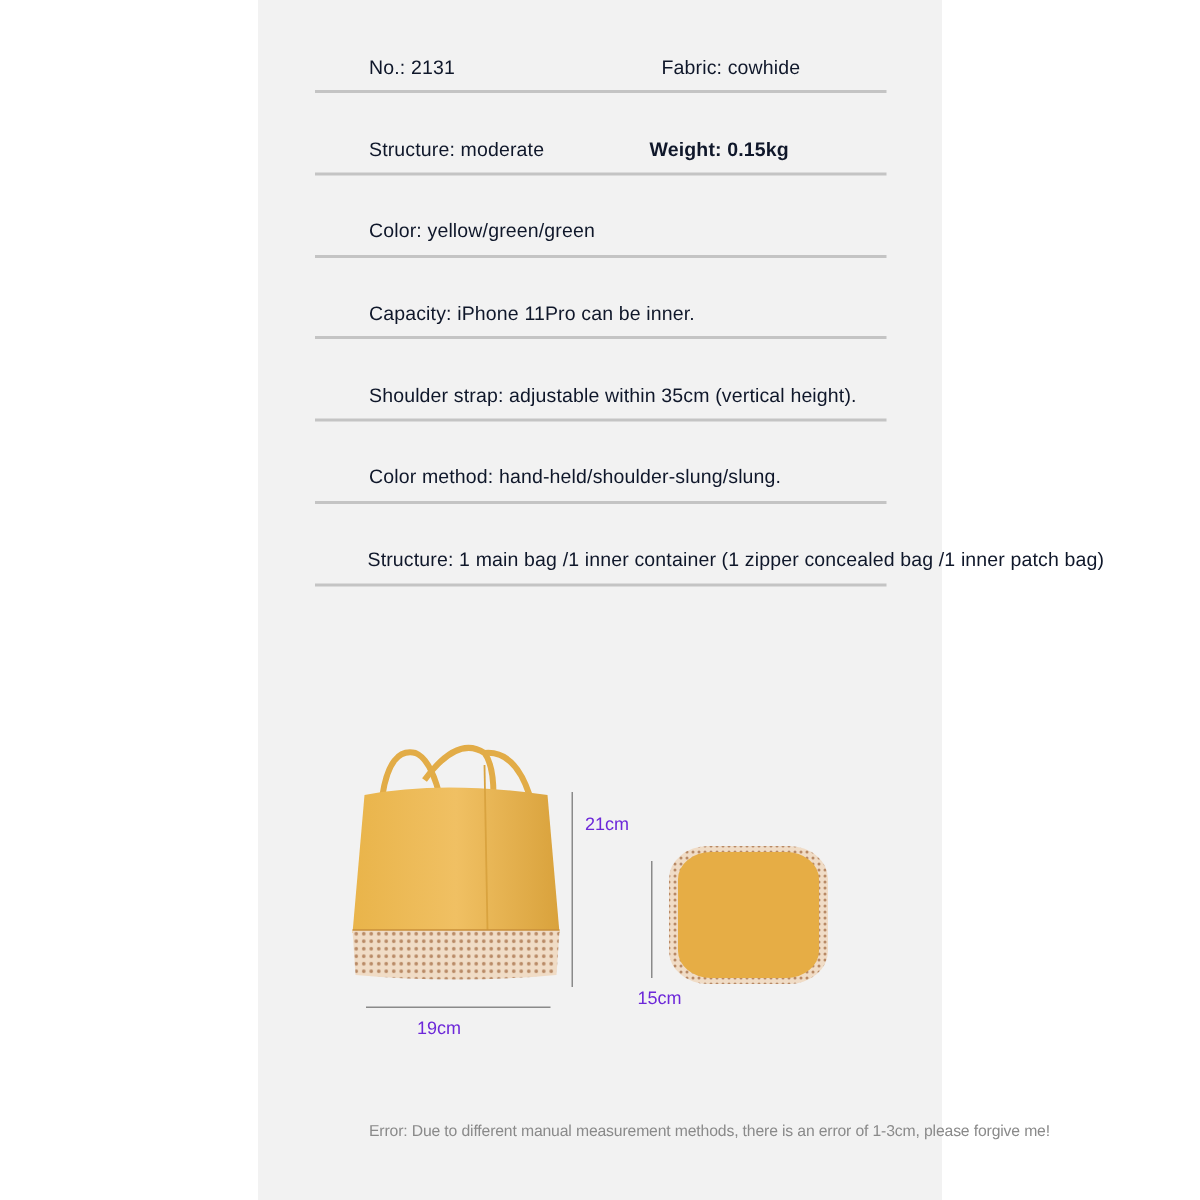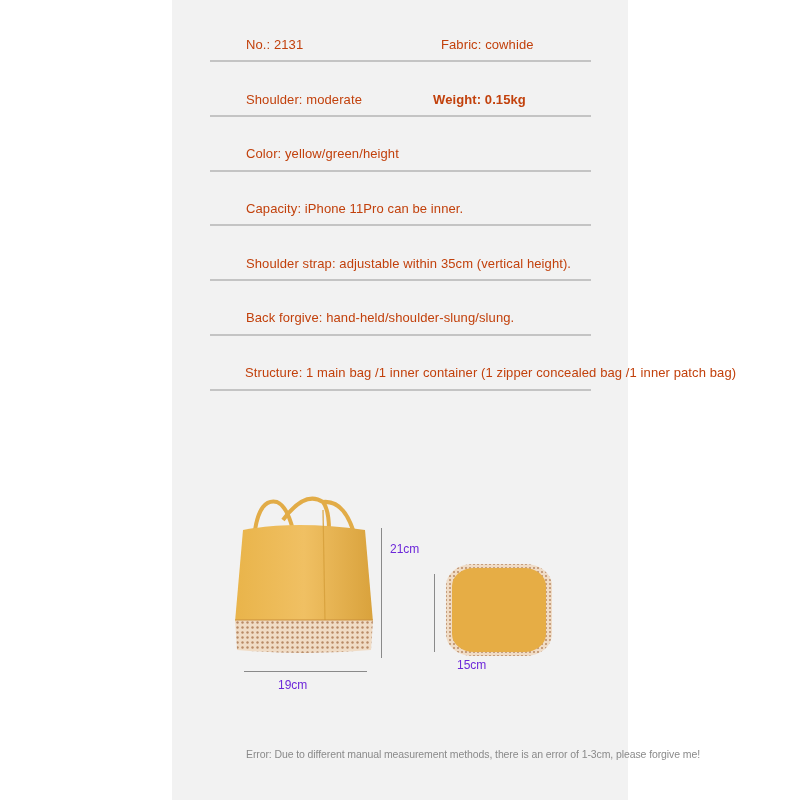--- a/index.html
+++ b/index.html
@@ -1,49 +1,49 @@
 <!DOCTYPE html>
 <html><head>
 <meta charset="utf-8">
 <style>
   html, body { margin:0; padding:0; }
   body { width:800px; height:800px; background:#ffffff; position:relative; overflow:hidden;
          font-family:"Liberation Sans", "DejaVu Sans", sans-serif; }
   .panel { position:absolute; left:172px; top:0; width:456px; height:800px; background:#f2f2f2; }
   .spec-line { position:absolute; left:210px; width:381px; height:2px; background:#c4c4c4; }
-  .spec-text { position:absolute; font-size:13px; color:#c2410c; white-space:nowrap; letter-spacing:0.1px; }
+  .spec-text { position:absolute; font-size:13px; color:#0f172a; white-space:nowrap; letter-spacing:0.1px; }
   .dim-line-v { position:absolute; width:1px; background:#8a8a8a; }
   .dim-line-h { position:absolute; height:1px; background:#8a8a8a; }
   .dim-label { position:absolute; font-size:12px; color:#6d28d9; white-space:nowrap; }
   .footnote { position:absolute; left:246px; top:748px; font-size:10.5px; color:#8a8a8a; white-space:nowrap; letter-spacing:-0.1px; }
   svg { position:absolute; }
 </style>
 </head>
 <body>
 
 <div class="panel"></div>
 
 <div class="spec-text" style="left:246px; top:37px;">No.: 2131</div>
 <div class="spec-text" style="left:441px; top:37px;">Fabric: cowhide</div>
 <div class="spec-line" style="top:60px;"></div>
 
-<div class="spec-text" style="left:246px; top:92px;">Shoulder: moderate</div>
+<div class="spec-text" style="left:246px; top:92px;">Structure: moderate</div>
 <div class="spec-text" style="left:433px; top:92px;font-weight:bold;">Weight: 0.15kg</div>
 <div class="spec-line" style="top:115px;"></div>
 
-<div class="spec-text" style="left:246px; top:146px;">Color: yellow/green/height</div>
+<div class="spec-text" style="left:246px; top:146px;">Color: yellow/green/green</div>
 <div class="spec-line" style="top:170px;"></div>
 
 <div class="spec-text" style="left:246px; top:201px;">Capacity: iPhone 11Pro can be inner.</div>
 <div class="spec-line" style="top:224px;"></div>
 
 <div class="spec-text" style="left:246px; top:256px;">Shoulder strap: adjustable within 35cm (vertical height).</div>
 <div class="spec-line" style="top:279px;"></div>
 
-<div class="spec-text" style="left:246px; top:310px;">Back forgive: hand-held/shoulder-slung/slung.</div>
+<div class="spec-text" style="left:246px; top:310px;">Color method: hand-held/shoulder-slung/slung.</div>
 <div class="spec-line" style="top:334px;"></div>
 
 <div class="spec-text" style="left:245px; top:365px;">Structure: 1 main bag /1 inner container (1 zipper concealed bag /1 inner patch bag)</div>
 <div class="spec-line" style="top:389px;"></div>
 
 <svg style="left:225px; top:490px;" width="160" height="170" viewBox="0 0 160 170">
   <defs>
     <linearGradient id="bagG" x1="0" x2="1" y1="0" y2="0">
       <stop offset="0" stop-color="#e9b44a"></stop>
       <stop offset="0.5" stop-color="#f0c063"></stop>
@@ -77,15 +77,15 @@
     <pattern id="weave2" width="4" height="4" patternUnits="userSpaceOnUse">
       <rect width="4" height="4" fill="#f0dcc6"></rect>
       <circle cx="2" cy="2" r="1" fill="#b88965"></circle>
     </pattern>
   </defs>
   <rect x="2" y="2" width="106" height="92" rx="26" ry="22" fill="url(#weave2)"></rect>
   <rect x="8" y="6" width="94" height="84" rx="22" ry="18" fill="#e6ad45"></rect>
 </svg>
 
 <div class="dim-line-v" style="left:434px; top:574px; height:78px;"></div>
-<div class="dim-label" style="left:425px; top:658px;margin-left:32px;">15cm</div>
+<div class="dim-label" style="left:425px; top:658px;">15cm</div>
 
 <div class="footnote">Error: Due to different manual measurement methods, there is an error of 1-3cm, please forgive me!</div>
 
 </body></html>

